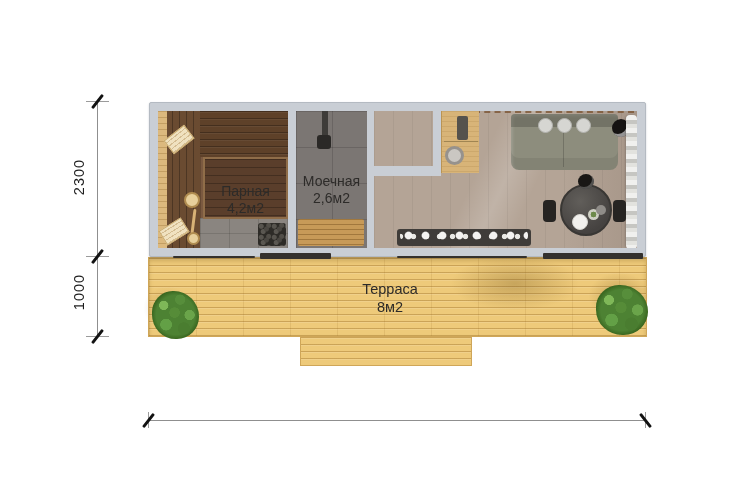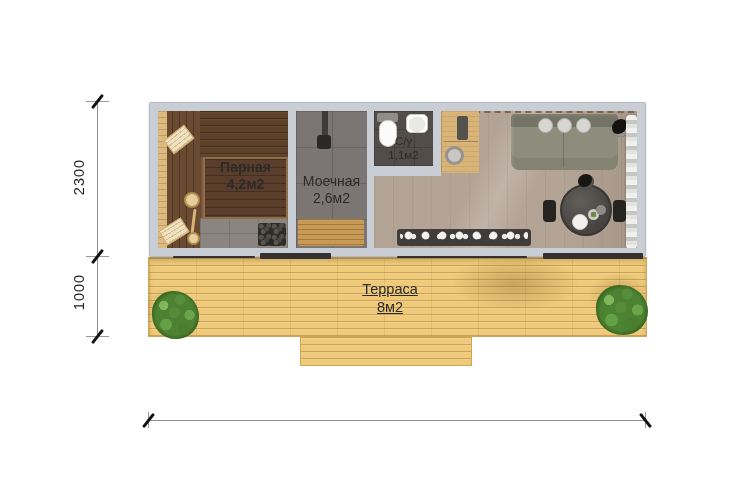--- a/index.html
+++ b/index.html
@@ -26,21 +26,21 @@
            background-image:repeating-linear-gradient(180deg,rgba(0,0,0,.28) 0 1px,rgba(255,255,255,.05) 1px 2px,transparent 2px 7px);}
   .pr-bench-left{left:0;top:0;width:42px;height:137px;background:#6a4b31;
            background-image:repeating-linear-gradient(90deg,rgba(0,0,0,.28) 0 1px,transparent 1px 7px);}
   .pr-light-strip{left:0;top:0;width:9px;height:137px;background:#dcb97e;
            background-image:repeating-linear-gradient(180deg,rgba(120,80,20,.25) 0 1px,transparent 1px 6px);}
   .pr-tile{left:42px;top:107px;width:88px;height:30px;background:#8a8580;
            background-image:linear-gradient(90deg,rgba(0,0,0,.12) 1px,transparent 1px),linear-gradient(180deg,rgba(0,0,0,.12) 1px,transparent 1px);
            background-size:29px 15px;}
   .pr-platform{left:45px;top:46px;width:85px;height:62px;background:#5a3e2b;border:2px solid #8f6d49;box-sizing:border-box;
            background-image:repeating-linear-gradient(180deg,rgba(0,0,0,.25) 0 1px,transparent 1px 8px);
-           display:flex;align-items:flex-start;justify-content:center;font-weight:bold;}
+           display:flex;align-items:flex-end;justify-content:center;}
   .pr-stove{left:100px;top:112px;width:28px;height:23px;background:#2d2b27;border-radius:3px;
            background-image:radial-gradient(circle at 25% 30%,#57544e 0 2px,transparent 3px),
                             radial-gradient(circle at 65% 55%,#4a4742 0 2px,transparent 3px),
                             radial-gradient(circle at 40% 78%,#5a5751 0 2px,transparent 3px),
                             radial-gradient(circle at 82% 22%,#514e48 0 2px,transparent 3px);
            background-size:13px 11px;}
   .headrest{width:26px;height:17px;background:#f0e2c0;border:1px solid #c9a96b;box-sizing:border-box;
            background-image:repeating-linear-gradient(0deg,rgba(160,120,60,.35) 0 1px,transparent 1px 4px);}
   .hr1{left:8px;top:20px;transform:rotate(-38deg);}
   .hr2{left:3px;top:112px;transform:rotate(-32deg);}
@@ -132,21 +132,21 @@
            background:radial-gradient(circle at 25% 30%,#7fb858 0 9%,rgba(0,0,0,0) 10%),
                       radial-gradient(circle at 60% 18%,#578e3b 0 10%,rgba(0,0,0,0) 11%),
                       radial-gradient(circle at 80% 50%,#6aa44a 0 11%,rgba(0,0,0,0) 12%),
                       radial-gradient(circle at 30% 70%,#63a046 0 12%,rgba(0,0,0,0) 13%),
                       radial-gradient(circle at 68% 78%,#4a7d30 0 12%,rgba(0,0,0,0) 13%),
                       radial-gradient(circle at 48% 45%,#568c38 0 14%,rgba(0,0,0,0) 15%),
                       radial-gradient(ellipse at 50% 50%,#4d8233 0 58%,#39661f 72%,rgba(57,102,31,0) 78%);}
   .plant-left{left:152px;top:291px;width:47px;height:48px;}
   .plant-right{left:596px;top:285px;width:52px;height:50px;}
   .terrace-label{left:161px;top:22px;width:160px;font-size:14.5px;line-height:1.25;text-align:center;color:#2d2b29;}
-  .terrace-label span{display:block;text-decoration:underline;}
+  .terrace-label span{display:block;}
 </style>
 </head>
 <body>
 
 <div class="canvas">
 
   <div class="abs terrace">
     <div class="abs terrace-label">
       <span>Терраса</span>
       <span>8м2</span>
@@ -208,29 +208,20 @@
       <div class="abs plate-white"></div>
       <div class="abs plate-salad"></div>
       <div class="abs plate-grey"></div>
       <div class="abs rug">
         <div class="abs rug-fluff"></div>
       </div>
       <div class="abs room-label" style="left:34px;top:66px;width:160px;">
       </div>
     </div>
 
-    <div class="abs su">
-      <div class="abs toilet-tank"></div>
-      <div class="abs toilet-bowl"></div>
-      <div class="abs wc-sink"></div>
-      <div class="abs room-label label-su" style="left:0;right:0;top:24px;">
-        <span>С/у</span>
-        <span>1,1м2</span>
-      </div>
-    </div>
     <div class="abs su-wall-r"></div>
     <div class="abs su-wall-b"></div>
 
     <div class="abs kitchen">
       <div class="abs cooktop"></div>
       <div class="abs k-divider"></div>
       <div class="abs k-sink"></div>
     </div>
   </div>
 

